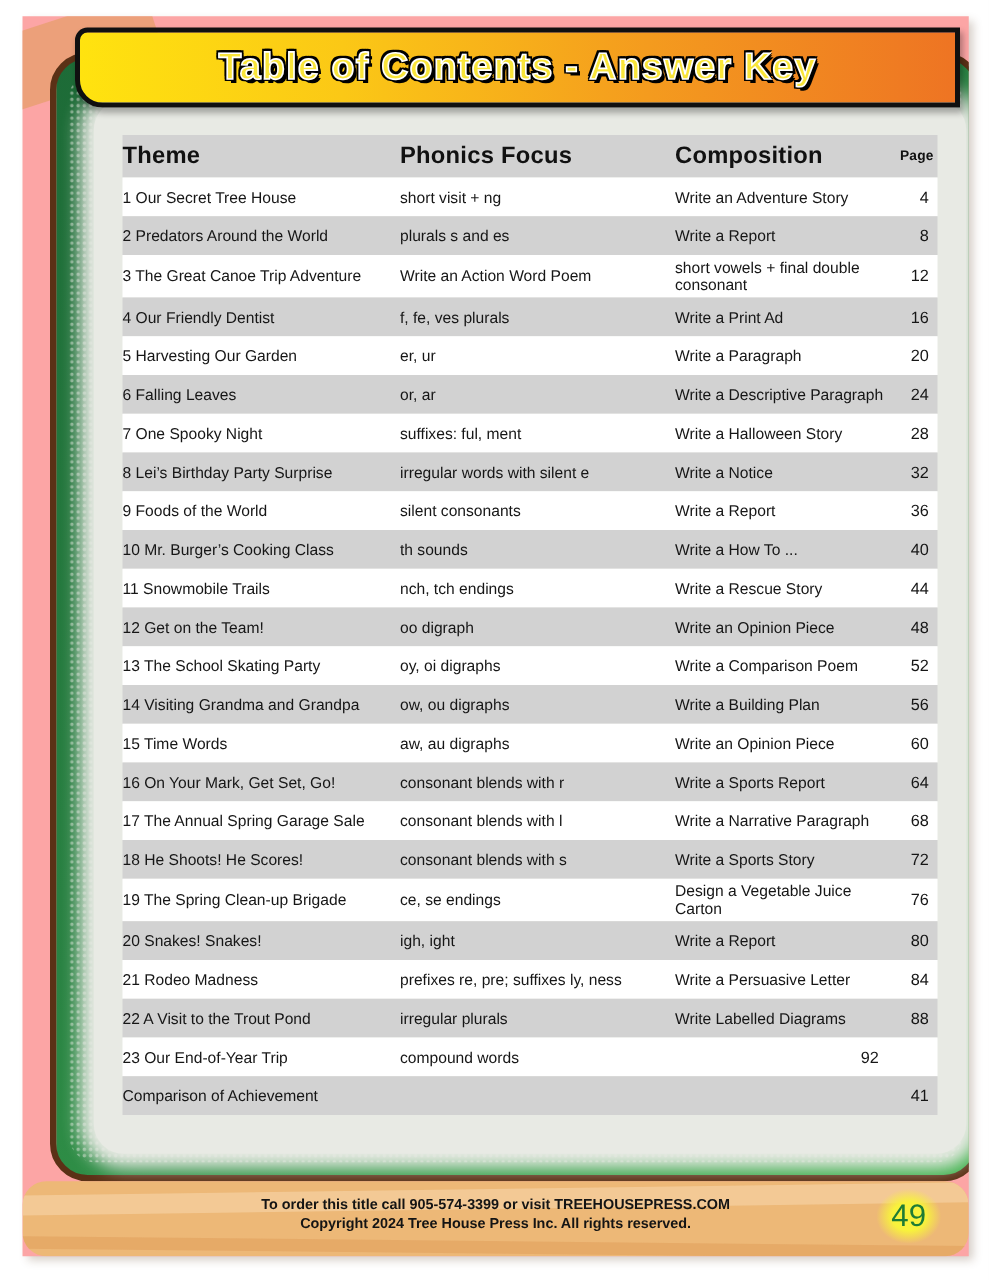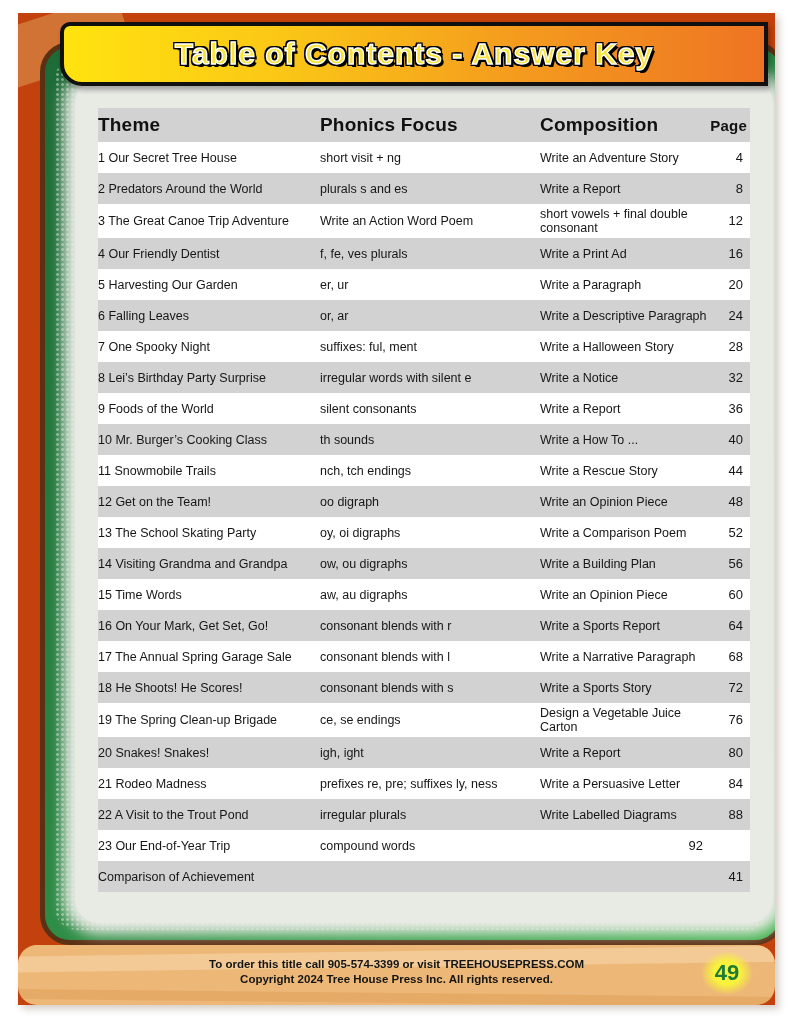--- a/index.html
+++ b/index.html
@@ -13,21 +13,21 @@
     overflow: hidden;
   }
 
   
   .page {
     position: absolute;
     left: 18px;
     top: 13px;
     width: 757px;
     height: 992px;
-    background: #c2410c;
+    background: #fca5a5;
     overflow: hidden;
     box-shadow: 4px 4px 7px rgba(90, 60, 30, 0.25);
   }
   .page-corner-shade {
     position: absolute;
     left: -30px;
     top: 0px;
     width: 140px;
     height: 60px;
     background: #df9d58;
@@ -129,21 +129,21 @@
     min-height: 34px;
     background: #d2d2d2;
     color: #111111;
   }
   .header-row .hcell {
     font-size: 19px;
     font-weight: 700;
     letter-spacing: 0.2px;
   }
   .header-row .hcell.page-hcell {
-    font-size: 15px;
+    font-size: 11px;
     text-align: right;
     padding-right: 3px;
   }
 
   
   .footer-band {
     position: absolute;
     left: 0;
     bottom: 0;
     width: 100%;
@@ -192,22 +192,22 @@
     top: 6px;
     width: 52px;
     height: 44px;
     background: radial-gradient(closest-side, #f8f23c 52%, rgba(248, 242, 60, 0) 100%);
     display: flex;
     align-items: center;
     justify-content: center;
     z-index: 3;
   }
   .page-badge-number {
-    font-size: 22px;
-    font-weight: 700;
+    font-size: 25px;
+    font-weight: 400;
     color: #1e7c35;
   }
 </style>
 </head>
 <body>
 
 <div class="page">
 
   <div class="page-corner-shade"></div>
 

